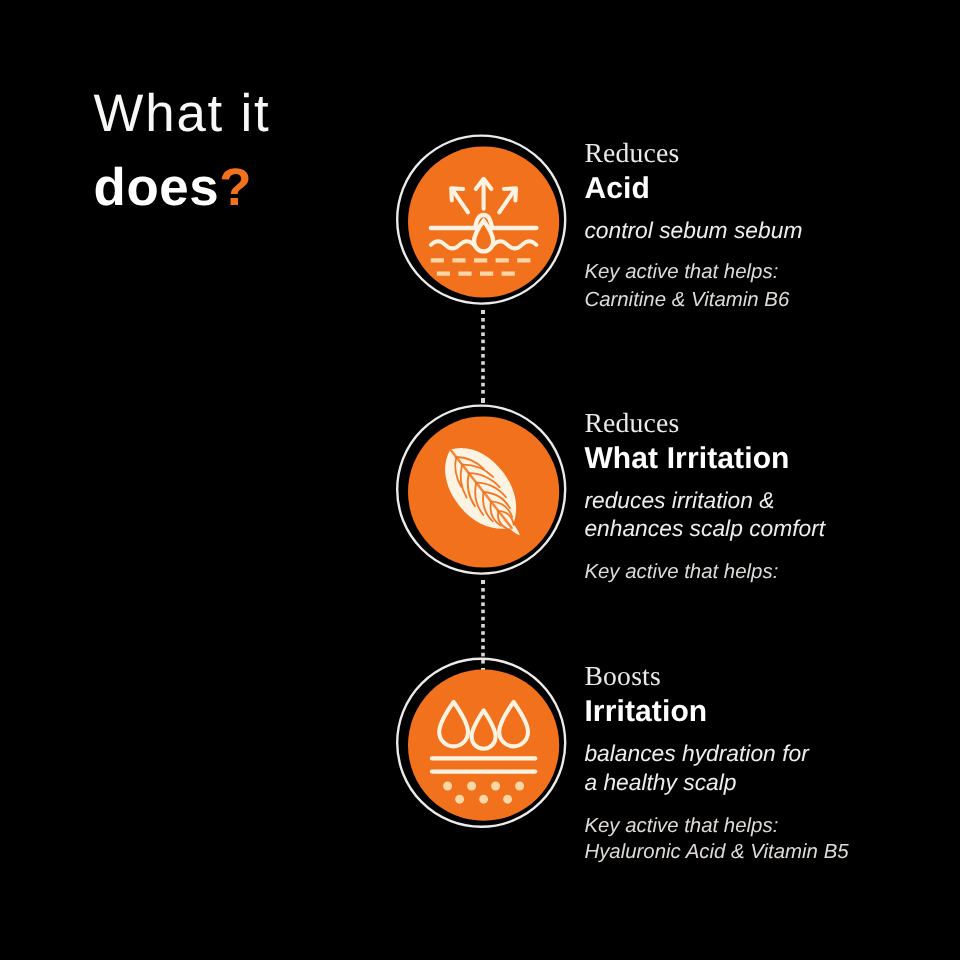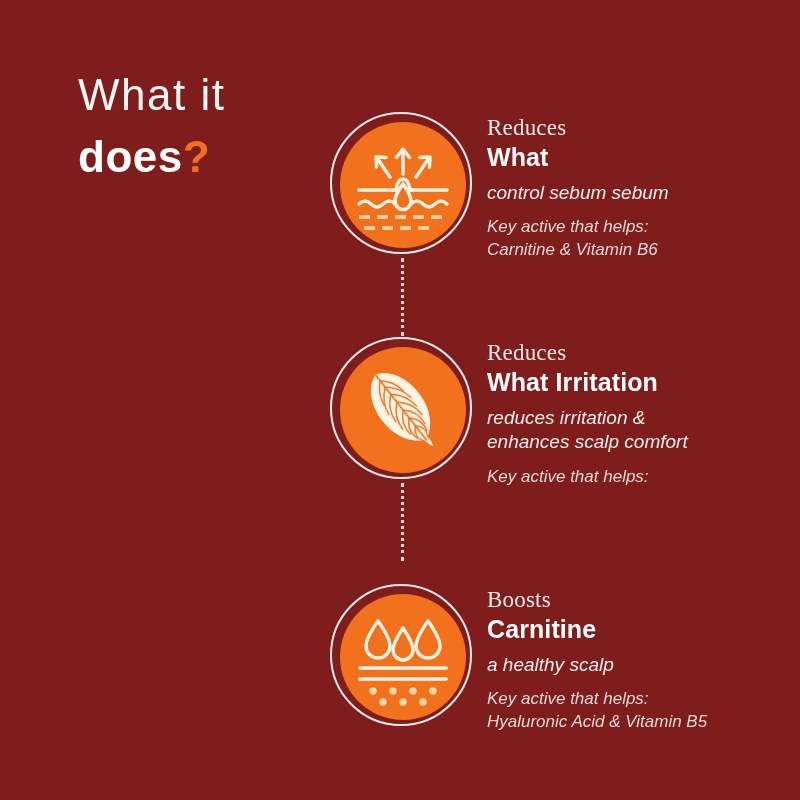--- a/index.html
+++ b/index.html
@@ -10,21 +10,21 @@
     width: 800px;
     height: 800px;
     background: #272525;
     font-family: "Liberation Sans", sans-serif;
     overflow: hidden;
   }
   #stage {
     position: relative;
     width: 800px;
     height: 800px;
-    background: #7f1d1d;
+    background: #000000;
   }
 
   
   .title-block {
     position: absolute;
     left: 78px;
     top: 72px;
     width: 300px;
   }
   .title-line1 {
@@ -199,21 +199,21 @@
           <line x1="91" y1="95" x2="102" y2="95"></line>
           <line x1="24" y1="106" x2="35" y2="106"></line>
           <line x1="42" y1="106" x2="53" y2="106"></line>
           <line x1="60" y1="106" x2="71" y2="106"></line>
           <line x1="78" y1="106" x2="89" y2="106"></line>
         </g>
       </svg>
     </div>
     <div class="copy">
       <div class="eyebrow">Reduces</div>
-      <div class="headline">What</div>
+      <div class="headline">Acid</div>
       <div class="desc">
         <span>control sebum sebum</span>
       </div>
       <div class="keyactive">
         <span>Key active that helps:</span>
         <span>Carnitine &amp; Vitamin B6</span>
       </div>
     </div>
   </div>
 
@@ -259,21 +259,21 @@
       <div class="desc">
         <span>reduces irritation &amp;</span>
         <span>enhances scalp comfort</span>
       </div>
       <div class="keyactive">
         <span>Key active that helps:</span>
       </div>
     </div>
   </div>
 
-  <div class="row" style="top:584px;">
+  <div class="row" style="top:548px;">
     <div class="badge">
       <div class="badge-ring"></div>
       <div class="badge-disc"></div>
       <svg class="badge-icon" viewBox="0 0 126 126">
         <g stroke="#fdf3e3" fill="none" stroke-width="3.4" stroke-linejoin="round" stroke-linecap="round">
 
           <path d="M38 27 q-12 17 -12 25 a12 12 0 0 0 24 0 q0 -8 -12 -25 Z"></path>
 
           <path d="M63 34 q-10 15 -10 22 a10 10 0 0 0 20 0 q0 -7 -10 -22 Z"></path>
 
@@ -291,22 +291,23 @@
           <circle cx="73" cy="97" r="3.7"></circle>
           <circle cx="93" cy="97" r="3.7"></circle>
           <circle cx="43" cy="108" r="3.7"></circle>
           <circle cx="63" cy="108" r="3.7"></circle>
           <circle cx="83" cy="108" r="3.7"></circle>
         </g>
       </svg>
     </div>
     <div class="copy">
       <div class="eyebrow">Boosts</div>
-      <div class="headline">Carnitine</div>
+      <div class="headline">Irritation</div>
       <div class="desc">
+        <span>balances hydration for</span>
         <span>a healthy scalp</span>
       </div>
       <div class="keyactive">
         <span>Key active that helps:</span>
         <span>Hyaluronic Acid &amp; Vitamin B5</span>
       </div>
     </div>
   </div>
 
 </div>

